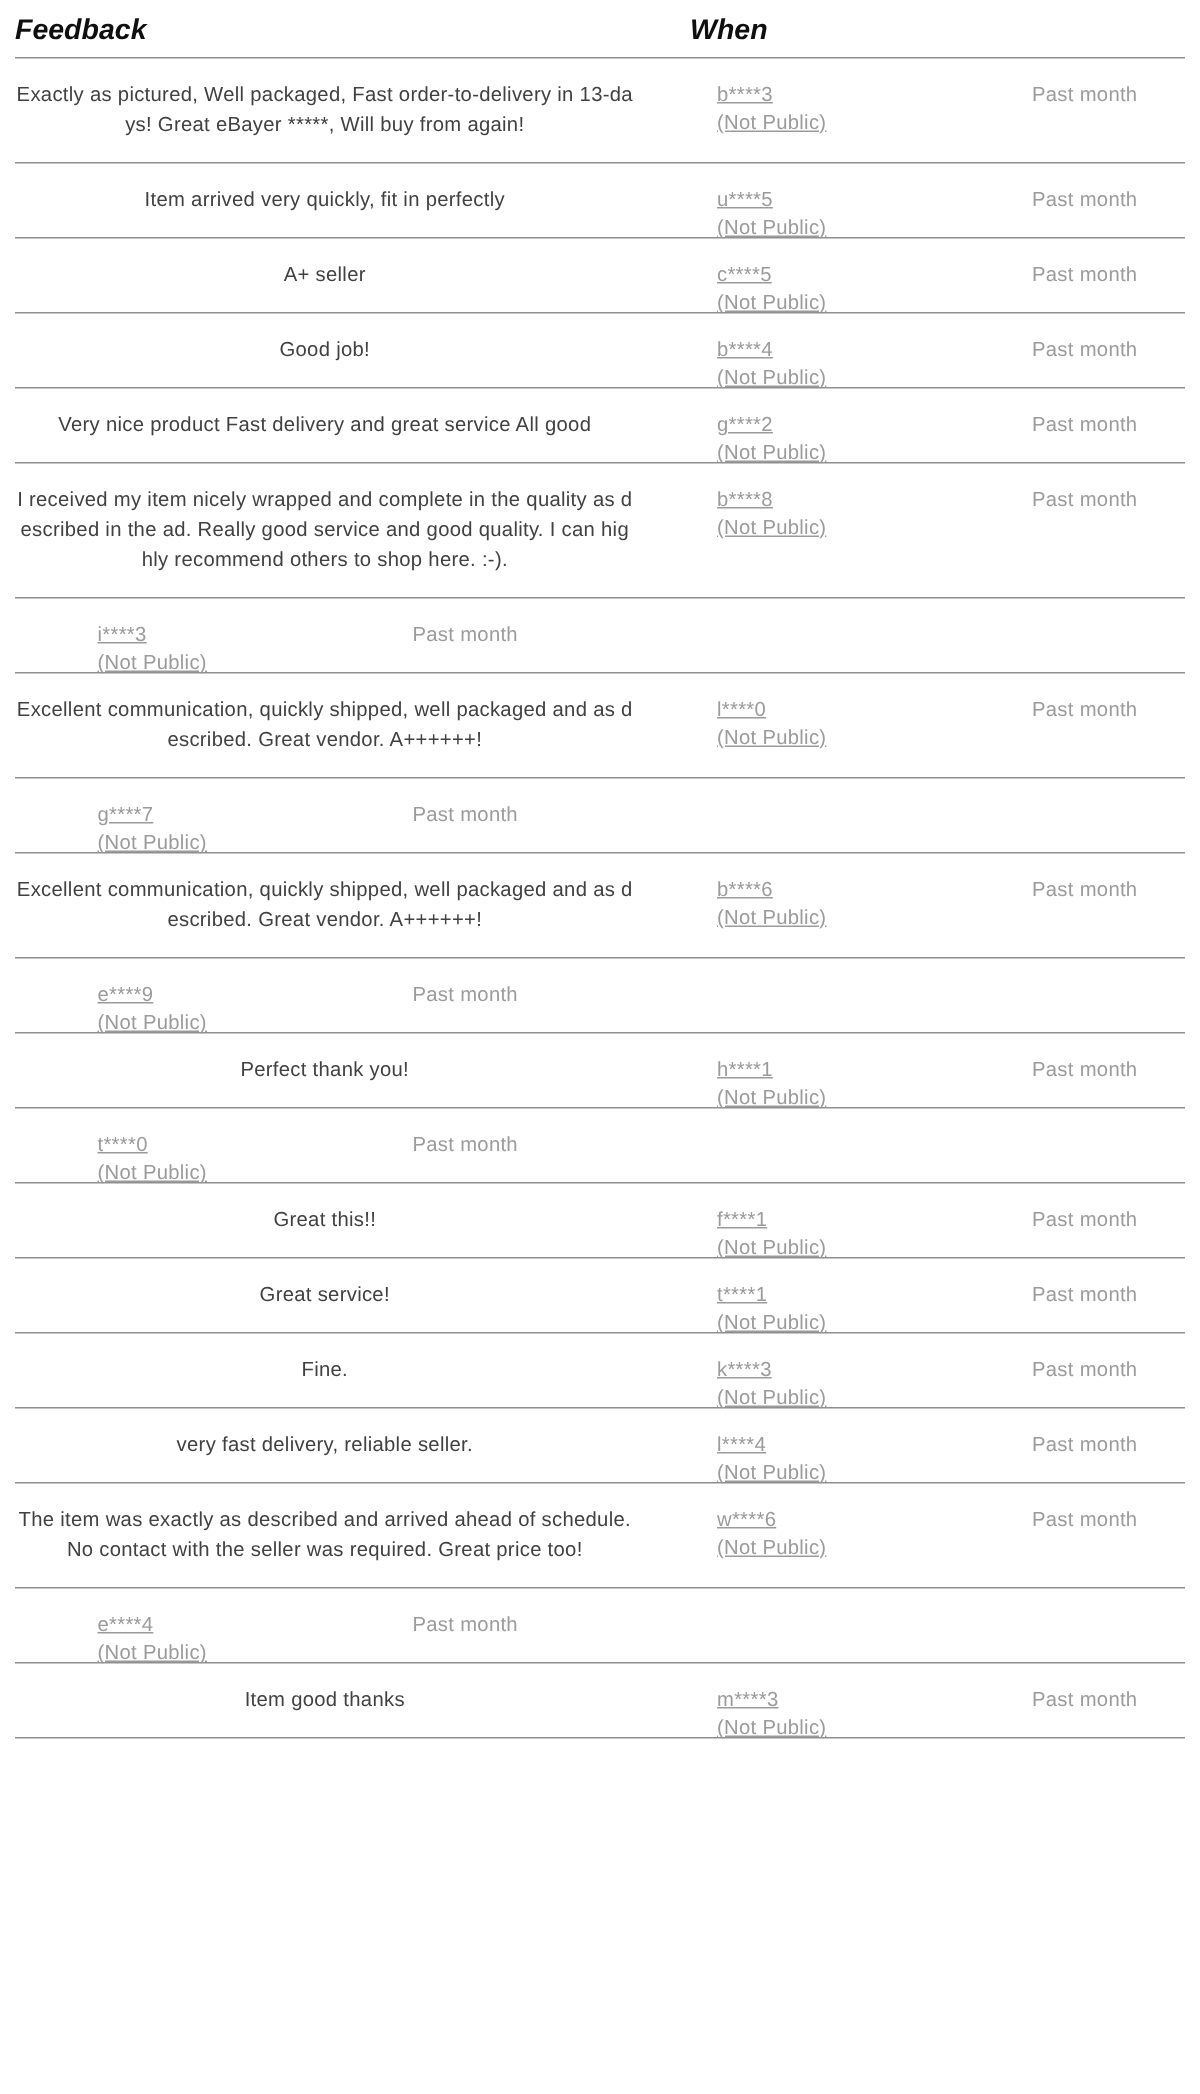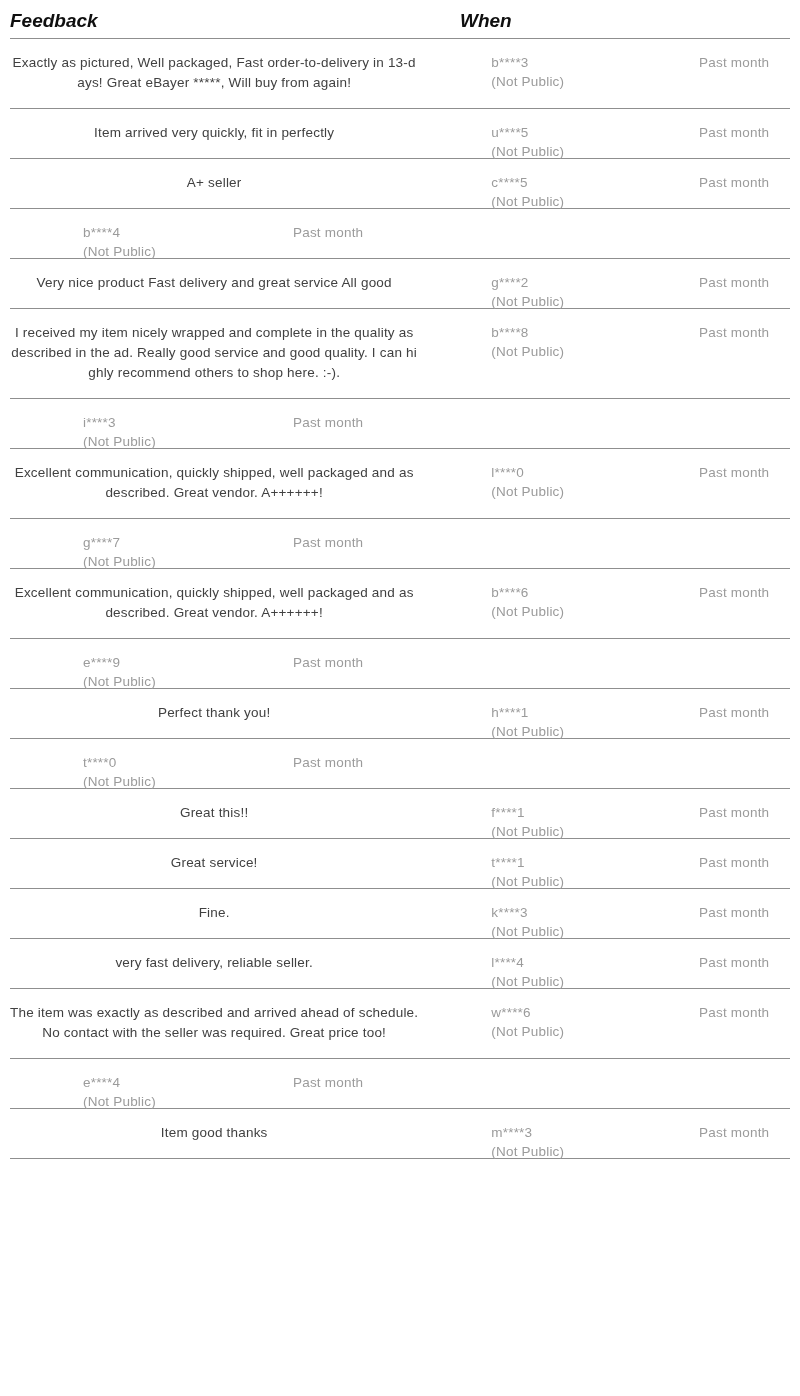--- a/index.html
+++ b/index.html
@@ -36,22 +36,22 @@
     padding:14px 0 15px;
     border-bottom:1px solid var(--line);
   }
   .cell{font-size:13.5px;letter-spacing:0.2px;}
   .cf{
     width:413px;color:var(--text);line-height:20px;
     word-break:break-all;
     text-align:center;
   }
   .cb{
-    margin-left:73px;width:200px;height:20px;overflow:visible;
-    color:var(--muted);line-height:19px;
+    margin-left:55px;width:200px;height:20px;overflow:visible;
+    color:var(--muted);line-height:19px;text-decoration:underline;
   }
   .cw{
     width:92px;padding-left:10px;color:var(--muted);line-height:20px;white-space:nowrap;
   }
 </style>
 </head>
 <body>
 
 <div class="wrap">
   <div class="header-row">
@@ -77,20 +77,21 @@
       </div>
       <div class="row">
         <div class="cell cf">A+ seller</div>
         <div class="cell cb">
           <div>c****5</div>
           <div>(Not Public)</div>
         </div>
         <div class="cell cw">Past month</div>
       </div>
       <div class="row">
+        <div class="cell cf">Good job!</div>
         <div class="cell cb">
           <div>b****4</div>
           <div>(Not Public)</div>
         </div>
         <div class="cell cw">Past month</div>
       </div>
       <div class="row">
         <div class="cell cf">Very nice product Fast delivery and great service All good</div>
         <div class="cell cb">
           <div>g****2</div>

